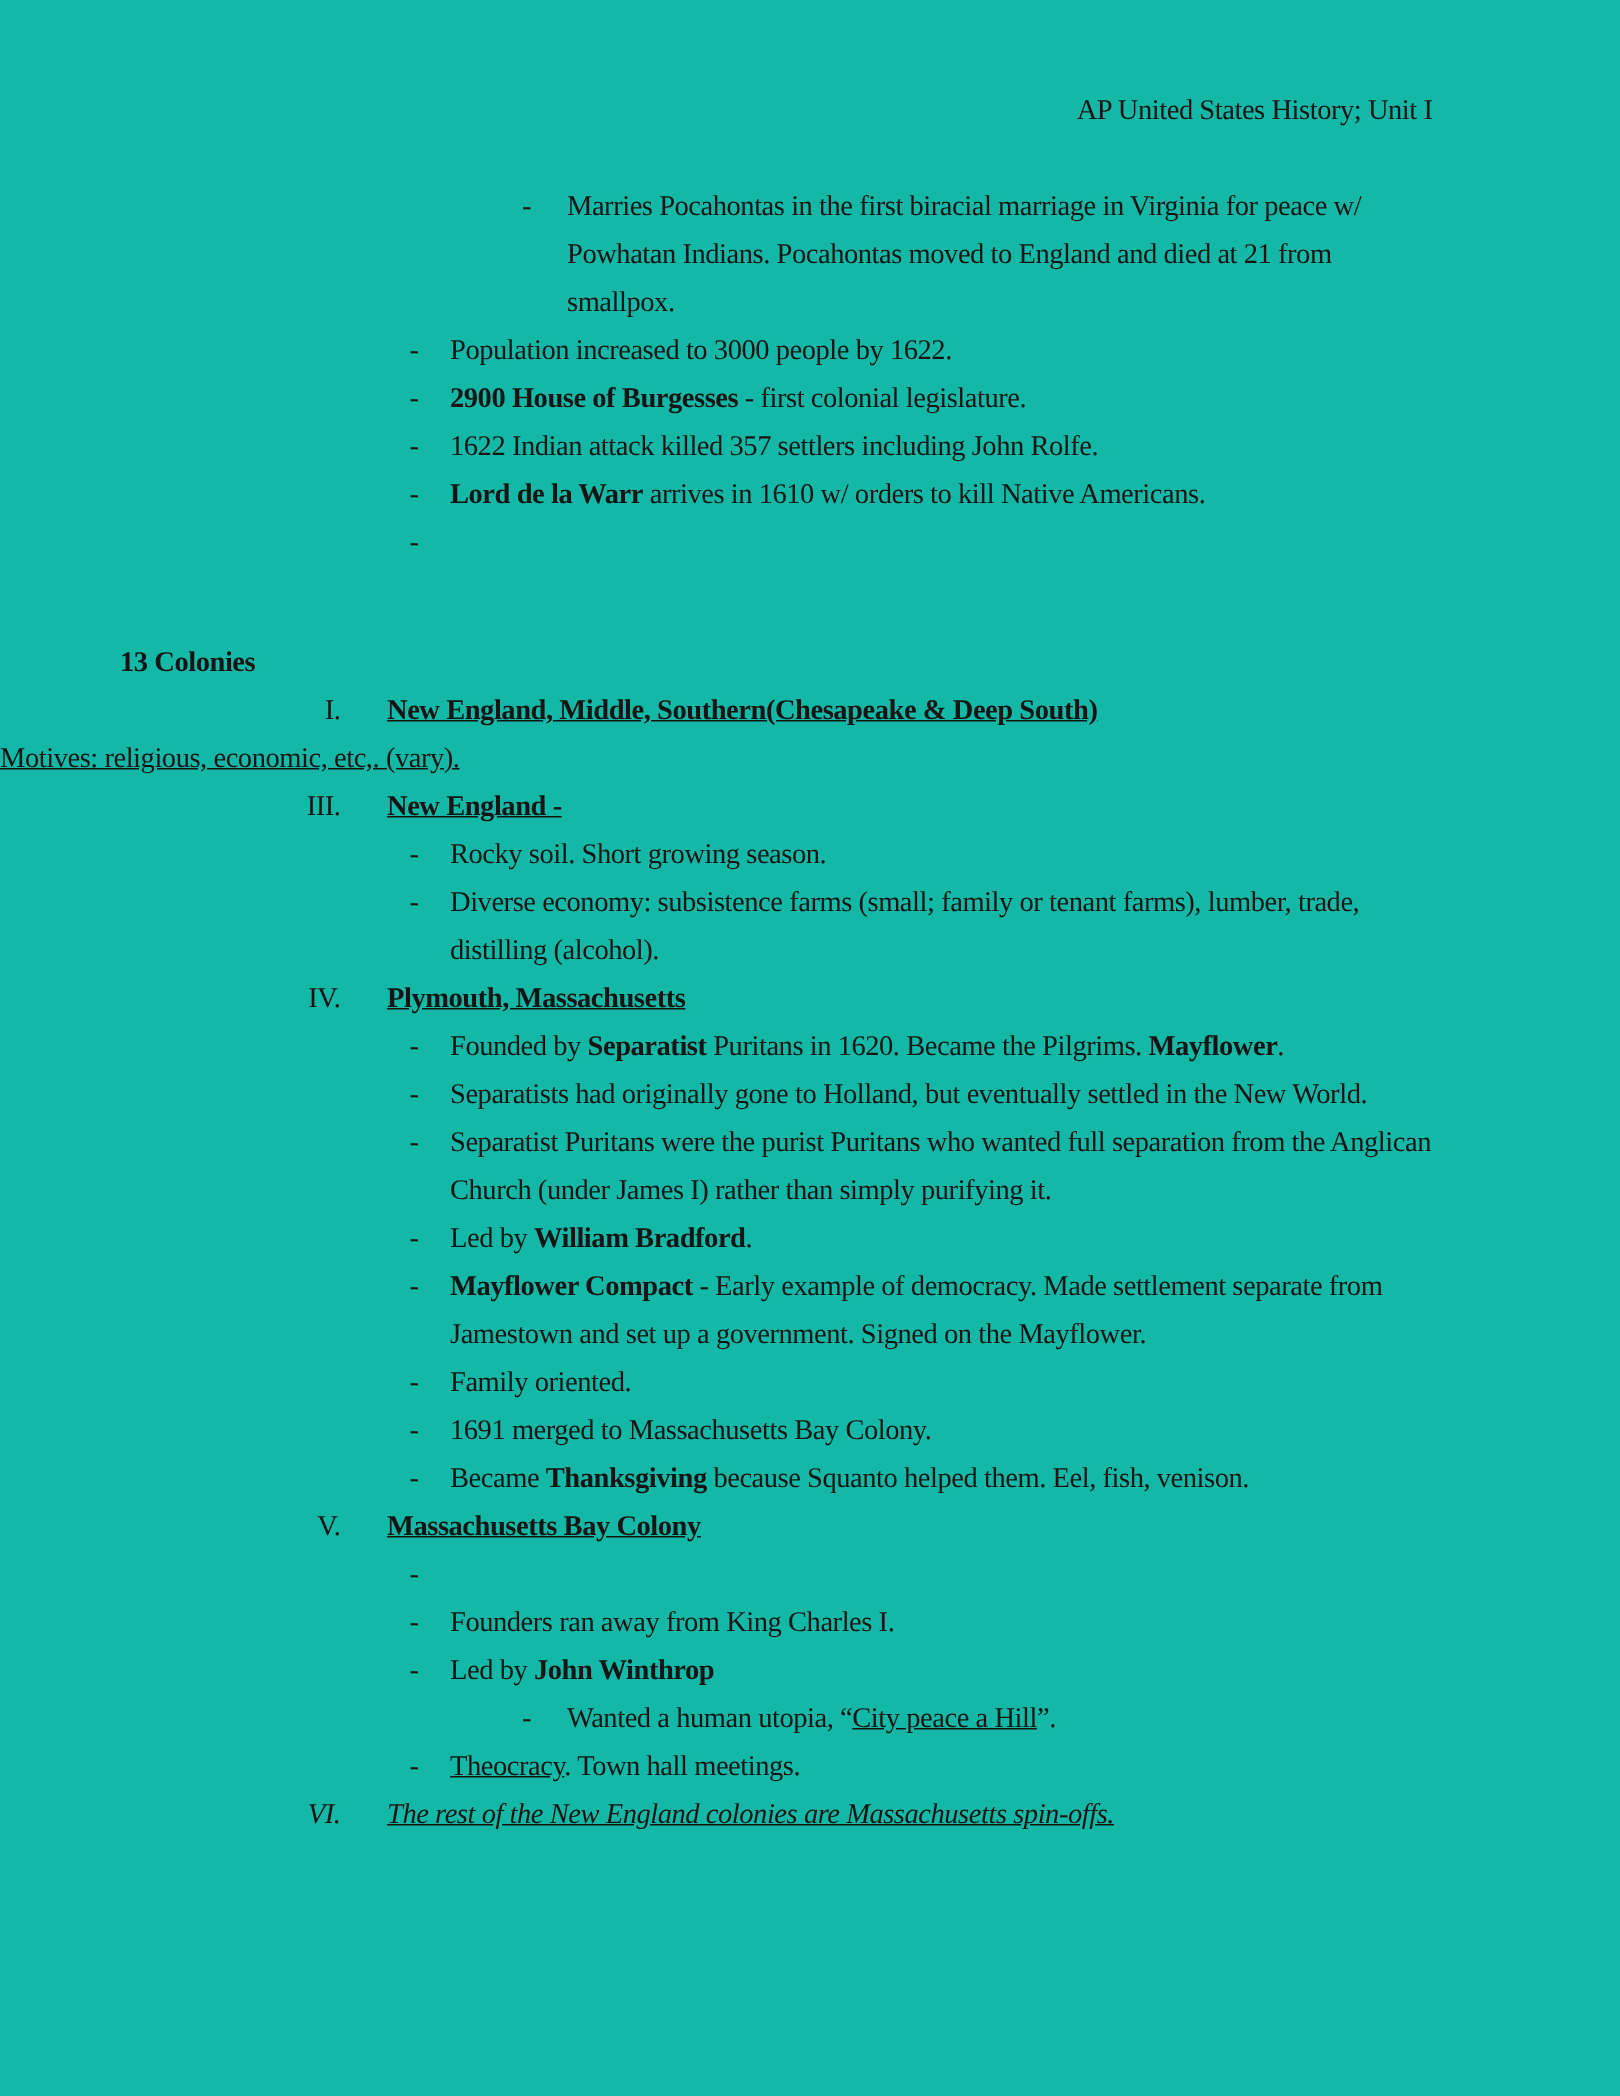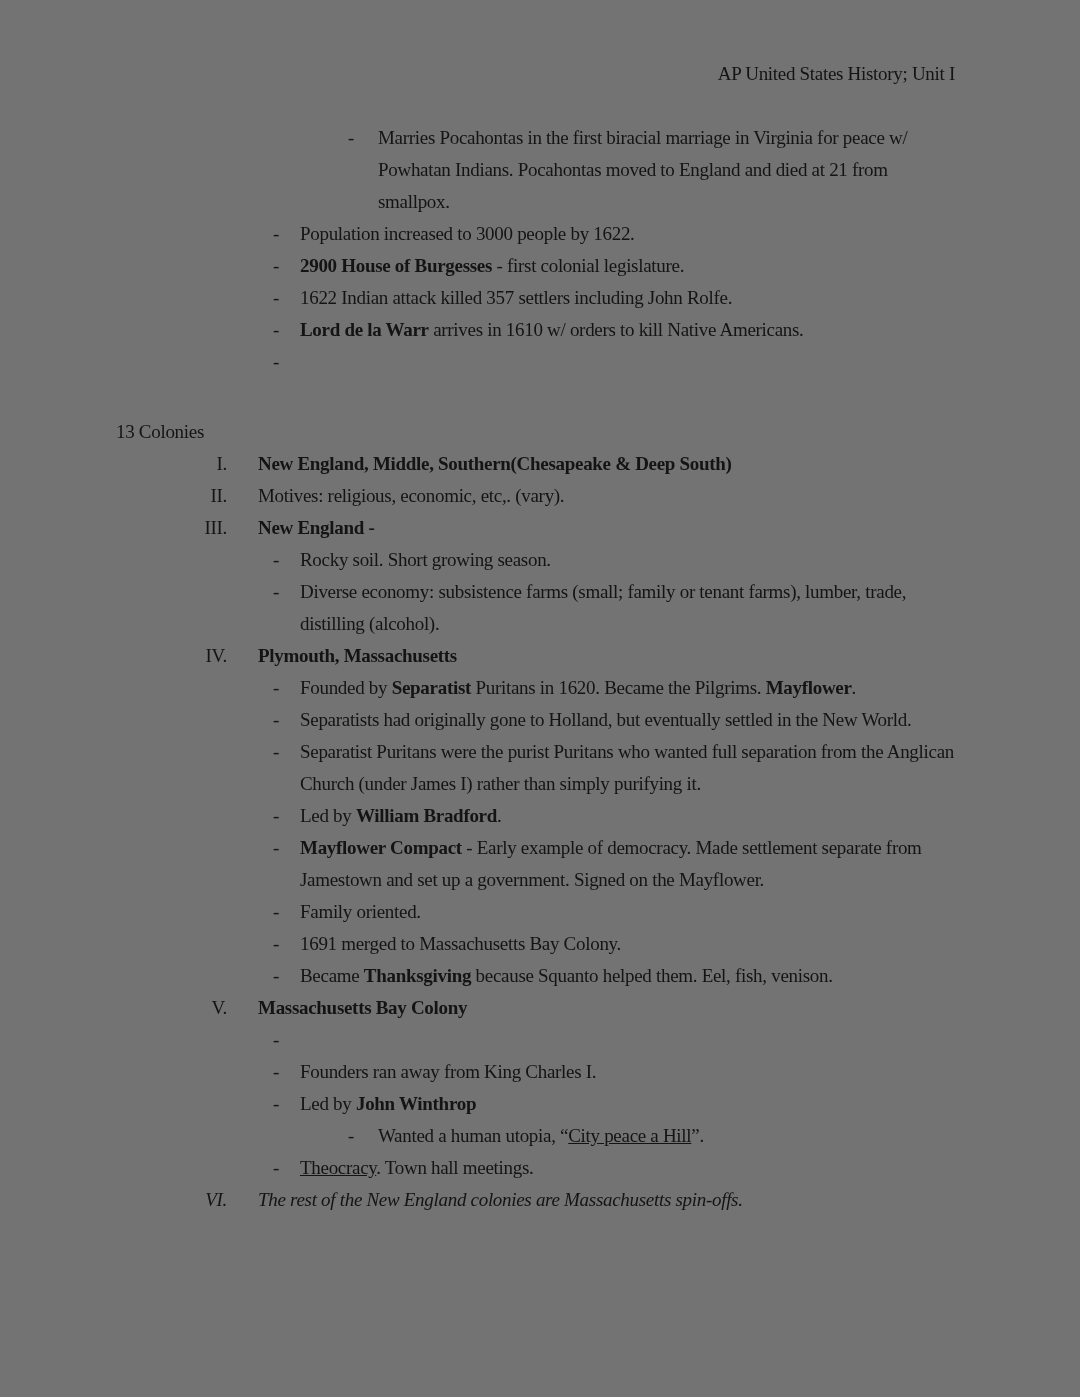--- a/index.html
+++ b/index.html
@@ -1,51 +1,51 @@
 <!DOCTYPE html>
 <html><head>
 <meta charset="utf-8">
 <style>
   html, body { margin: 0; padding: 0; background: #ffffff; }
   .page {
     position: relative;
     width: 1080px;
     height: 1397px;
-    background: #737373;
+    background: #14b8a6;
     color: #141414;
     font-family: "Liberation Serif", serif;
     font-size: 19px;
     line-height: 32px;
     letter-spacing: -0.3px;
     overflow: hidden;
     box-sizing: border-box;
   }
   .page-header {
     padding: 58px 125px 0 0;
     text-align: right;
     margin-bottom: 32px;
   }
   .doc-body { }
   .row { display: flex; align-items: flex-start; }
   .row .marker { flex: 0 0 auto; box-sizing: border-box; }
   .row .txt { flex: 0 0 auto; }
 
   
   .numbered .marker { width: 258px; padding-right: 31px; text-align: right; }
-  .numbered .txt { width: 740px; }
+  .numbered .txt { width: 740px; text-decoration: underline; }
 
   
   .bullet.lvl2 .marker { width: 300px; padding-left: 273px; }
   .bullet.lvl2 .txt { width: 660px; }
 
   
   .bullet.lvl3 .marker { width: 378px; padding-left: 348px; }
   .bullet.lvl3 .txt { width: 580px; }
 
-  .heading1 { padding-left: 116px; font-weight: 400; margin-top: 38px; }
+  .heading1 { padding-left: 80px; font-weight: 700; margin-top: 48px; }
   .heading2 { padding-left: 193px; font-weight: 700; }
 
   .b { font-weight: 700; }
   .u { text-decoration: underline; }
   .row.it { font-style: italic; align-items: center; }
 </style>
 </head>
 <body>
 
 <div class="page">
@@ -75,21 +75,20 @@
         <span class="marker">-</span>
       </div>
       <div class="row heading1">
         <div class="txt"><span>13 Colonies</span></div>
       </div>
       <div class="row numbered">
         <span class="marker">I.</span>
         <div class="txt"><span class="b">New England, Middle, Southern(Chesapeake &amp; Deep South)</span></div>
       </div>
       <div class="row numbered">
-        <span class="marker">II.</span>
         <div class="txt"><span>Motives: religious, economic, etc,. (vary).</span></div>
       </div>
       <div class="row numbered">
         <span class="marker">III.</span>
         <div class="txt"><span class="b">New England -</span></div>
       </div>
       <div class="row bullet lvl2">
         <span class="marker">-</span>
         <div class="txt"><span>Rocky soil. Short growing season.</span></div>
       </div>

